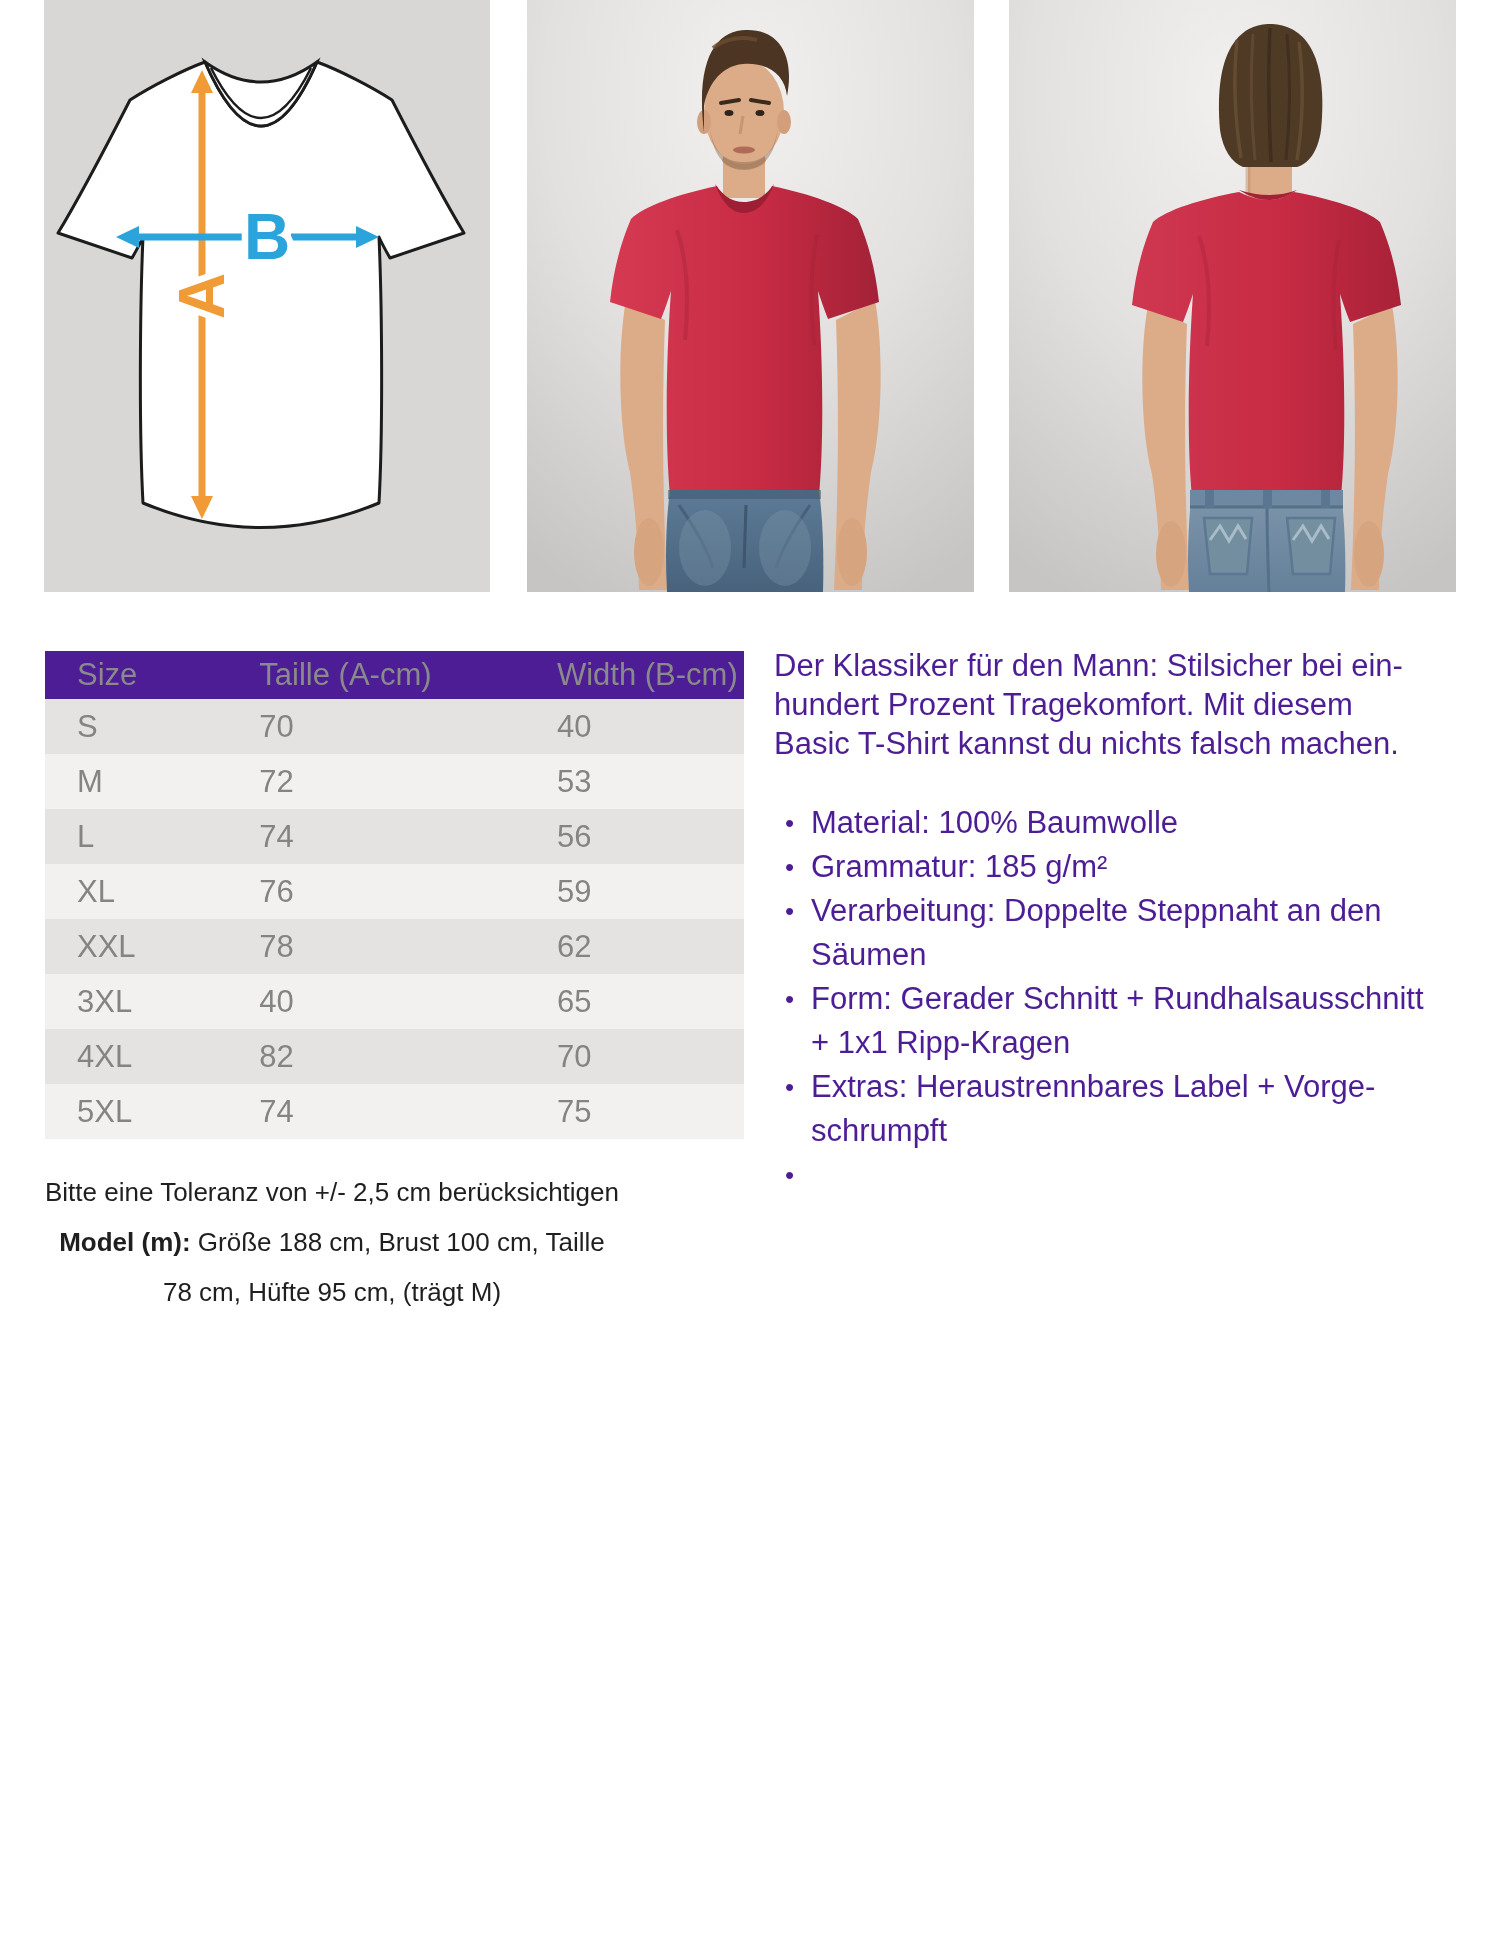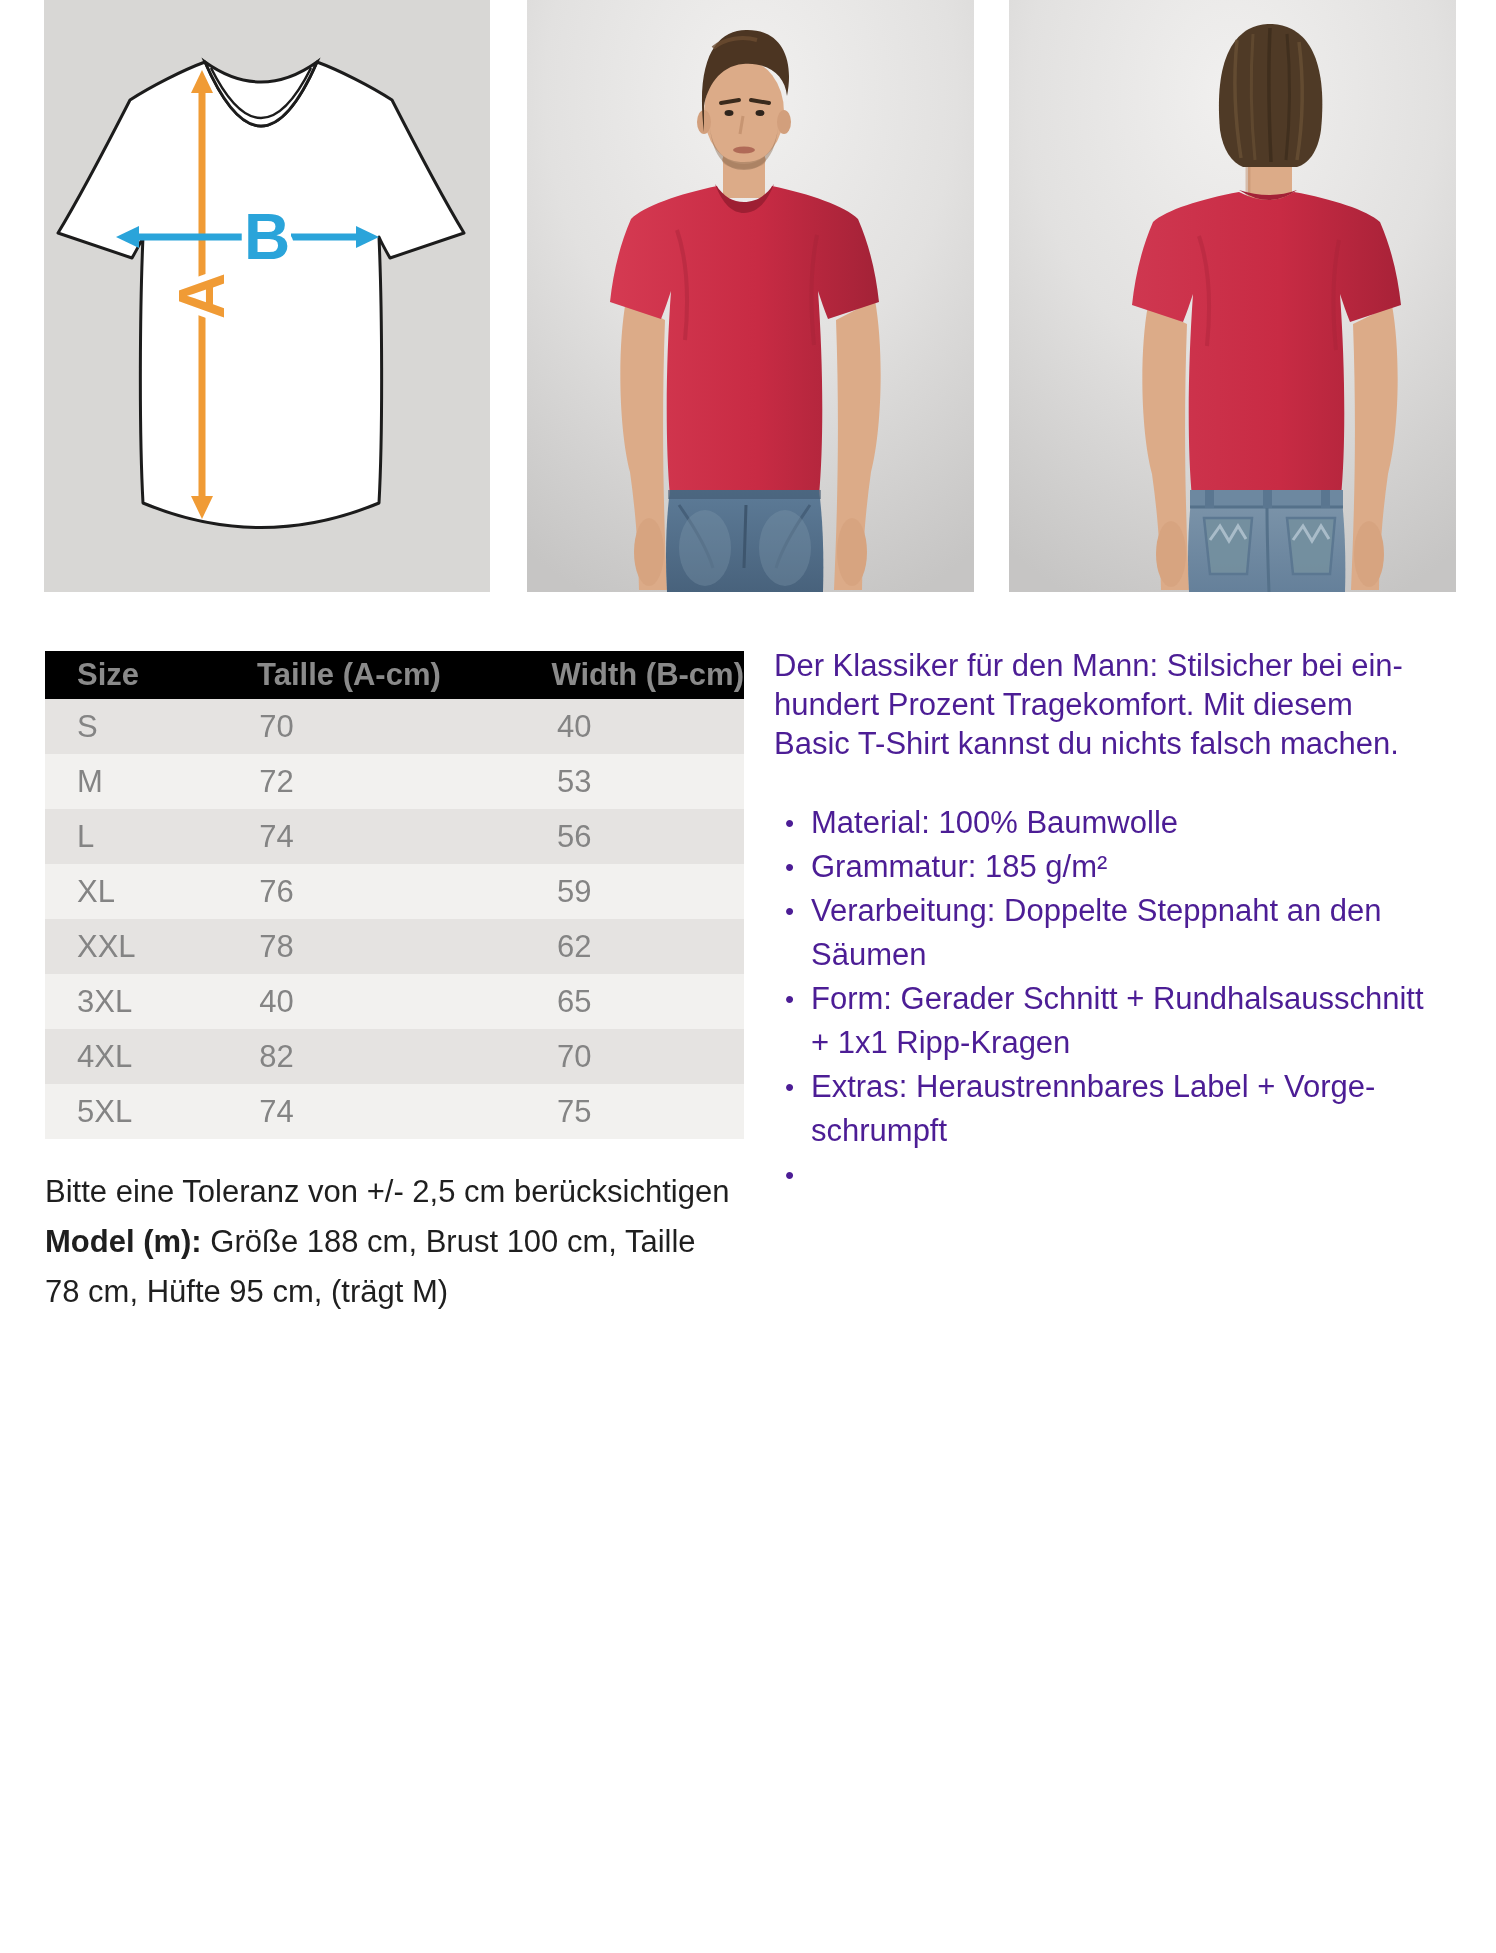--- a/index.html
+++ b/index.html
@@ -11,38 +11,38 @@
   body{font-family:"Liberation Sans", sans-serif;}
   .page{position:relative;width:1496px;height:1953px;background:#ffffff;overflow:hidden;}
   .panel{position:absolute;top:0;height:592px;}
   .panel svg{display:block;width:100%;height:100%;}
   #panel-diagram{left:44px;width:446px;}
   #panel-front{left:527px;width:447px;}
   #panel-back{left:1009px;width:447px;}
 
   
   .size-table{position:absolute;left:45px;top:651px;width:699px;font-size:31px;color:#848484;}
-  .thead{display:flex;align-items:center;height:48px;background:#000000;color:#8a8a8a;font-weight:bold;}
+  .thead{display:flex;align-items:center;height:48px;background:#4c1d95;color:#8a8a8a;}
   .trow{display:flex;align-items:center;height:55px;}
   .trow.dark{background:#e5e3e1;}
   .trow.light{background:#f2f1ef;}
   .cell{box-sizing:border-box;white-space:pre;}
   .cell.c0{width:226px;padding-left:32px;}
   .cell.c1{width:274px;}
   .cell.c2{width:199px;margin-left:40px;}
 
   
   .description{position:absolute;left:774px;top:646px;width:695px;color:#4c1d95;font-size:31px;}
   .intro-line{line-height:39px;white-space:pre;}
   .feature-list{margin-top:38px;}
   .b-line{position:relative;line-height:44px;padding-left:37px;white-space:pre;}
   .b-line .marker{position:absolute;left:11px;top:0;font-size:26px;}
 
   
-  .footnote{position:absolute;left:45px;top:1167px;font-size:31px;line-height:50px;color:#1f1f1f;}
+  .footnote{position:absolute;left:45px;top:1167px;font-size:26px;line-height:50px;color:#1f1f1f;text-align:center;}
   .fn-line{white-space:pre;}
   .fn-bold{font-weight:bold;}
 </style>
 </head>
 <body>
 
 <div class="page">
 
   <div class="panel" id="panel-diagram">
     <svg viewBox="0 0 446 592">

